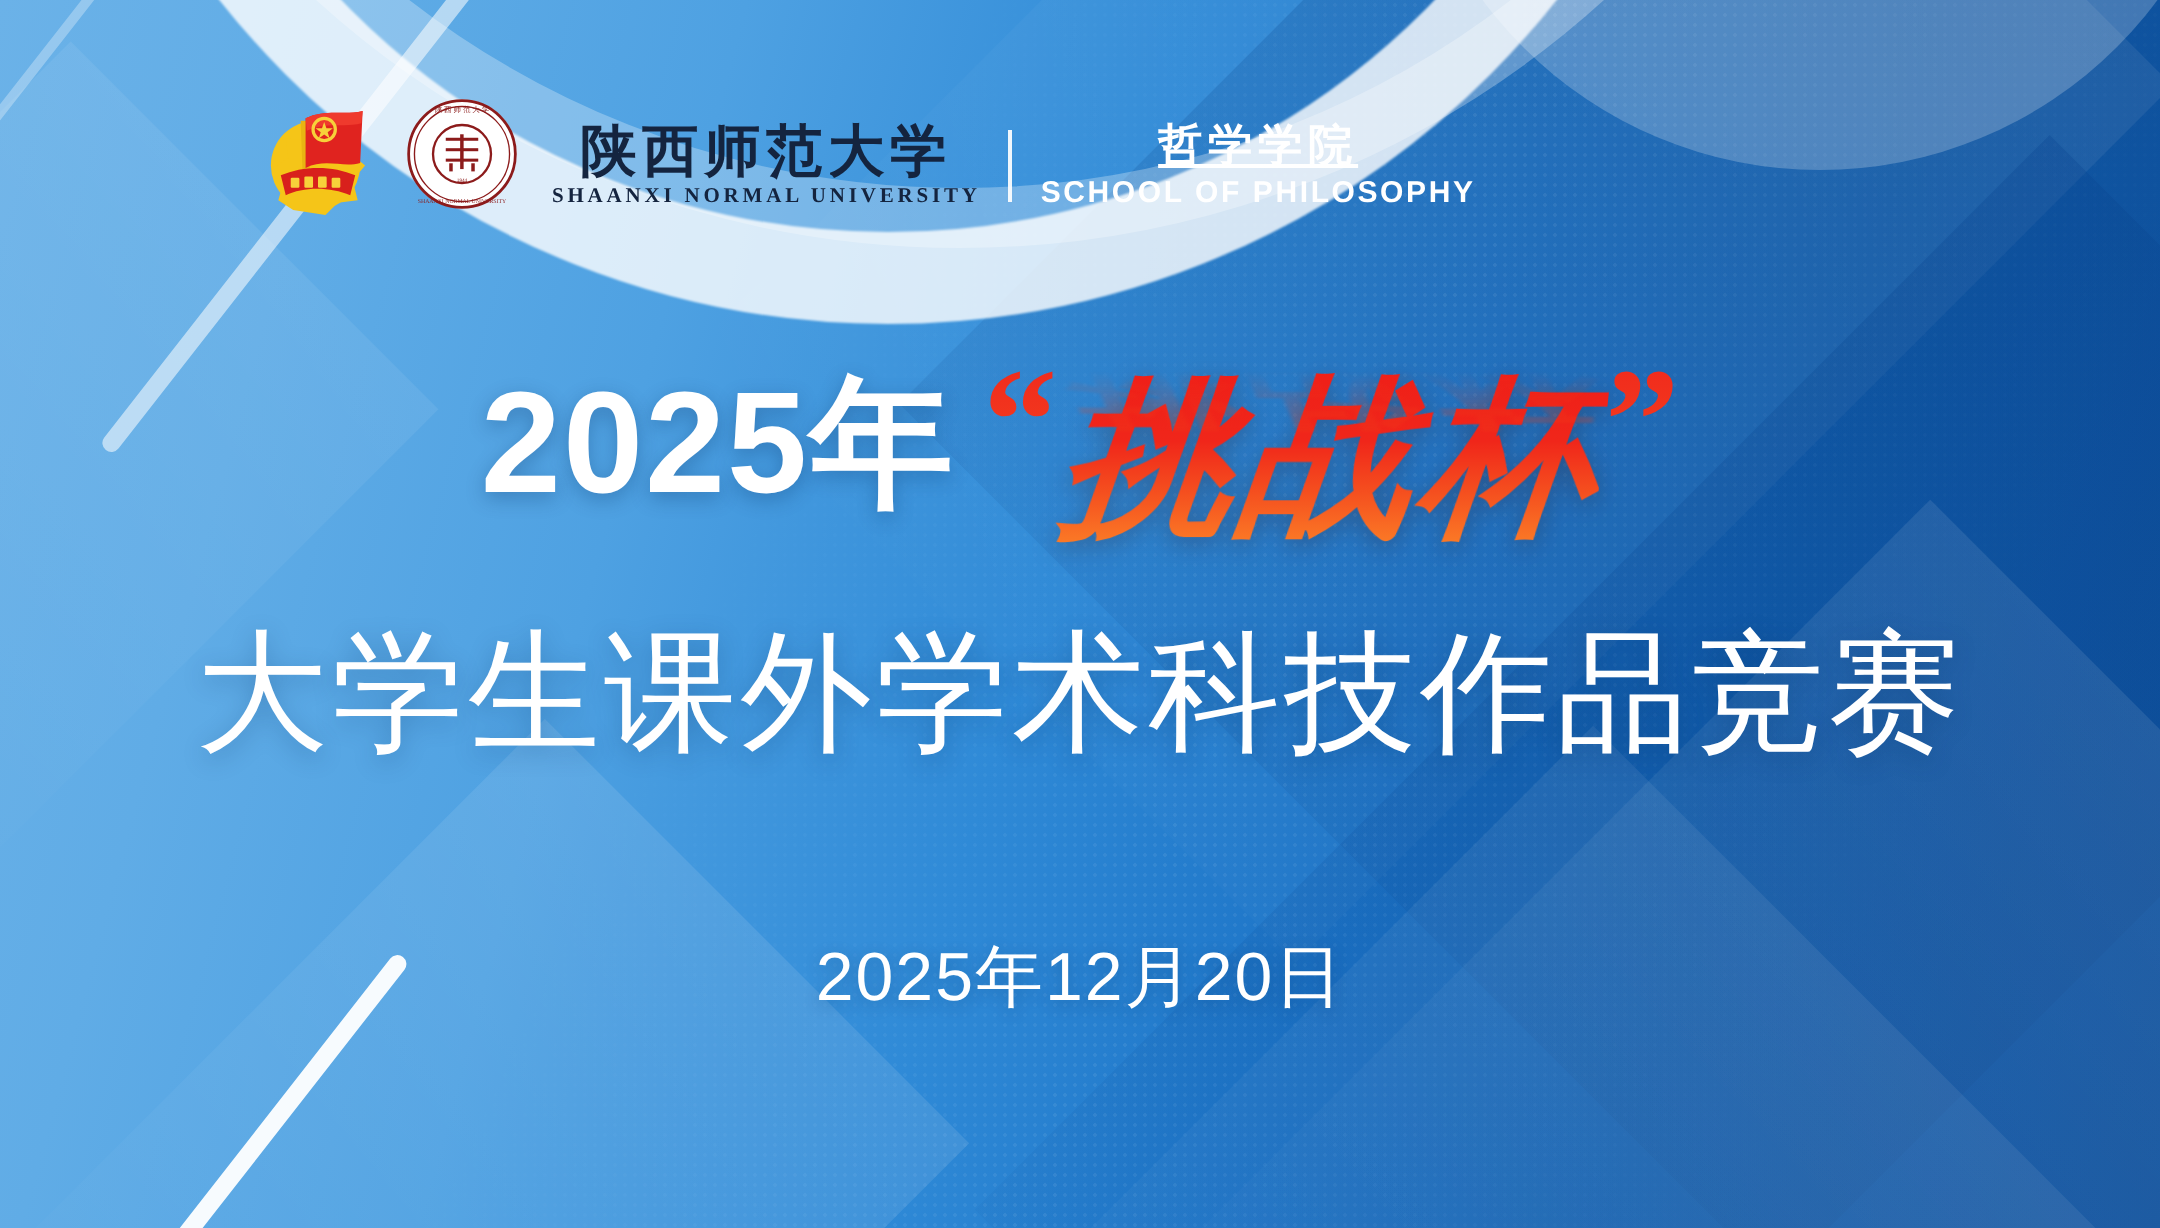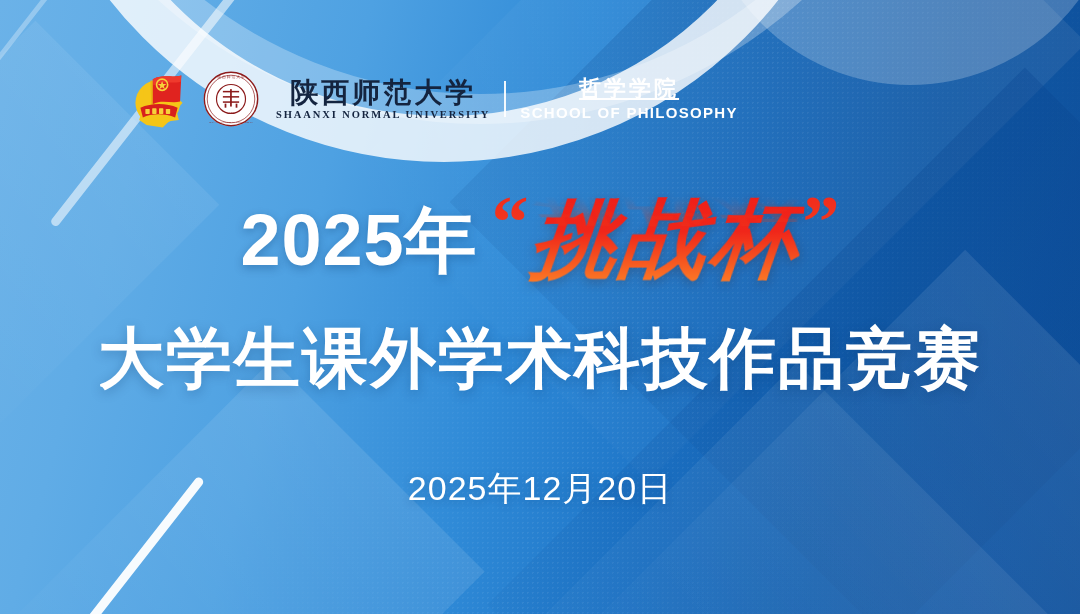--- a/index.html
+++ b/index.html
@@ -136,23 +136,22 @@
     background-size: 5px 5px;
     opacity: 0.55;
     -webkit-mask-image: linear-gradient(115deg, transparent 35%, #000 58%, transparent 86%);
             mask-image: linear-gradient(115deg, transparent 35%, #000 58%, transparent 86%);
   }
 
   
   .logo-bar {
     position: absolute;
     left: 128px;
-    top: 64px;
+    top: 48px;
     display: flex;
-    align-items: center;
     gap: 12px;
     height: 70px;
   }
 
   .emblem-yl { width: 62px; height: 62px; display: block; }
   .emblem-seal { width: 58px; height: 58px; display: block; }
 
   .wordmark { display: flex; align-items: center; gap: 11px; margin-left: 4px; }
 
   .univ-block { display: flex; flex-direction: column; align-items: center; }
@@ -203,21 +202,21 @@
   
   .title-wrap {
     position: absolute;
     left: 0; right: 0;
     top: 186px;
     text-align: center;
   }
 
   .title-line1 {
     display: flex;
-    align-items: center;
+    align-items: flex-start;
     justify-content: center;
     gap: 14px;
     height: 108px;
   }
   .year-text {
     font-size: 72px;
     font-weight: 800;
     color: #ffffff;
     letter-spacing: 1px;
     line-height: 1;
@@ -271,23 +270,23 @@
     -webkit-background-clip: text;
     background-clip: text;
     color: transparent;
     transform: skewX(-6deg) scaleY(-0.45);
     transform-origin: top center;
     pointer-events: none;
     filter: blur(1px);
   }
 
   .title-line2 {
-    margin-top: 28px;
+    margin-top: 16px;
     font-size: 66px;
-    font-weight: 700;
+    font-weight: 400;
     color: #ffffff;
     letter-spacing: 2px;
     line-height: 1.12;
     text-shadow: 0 3px 12px rgba(6,48,96,0.28);
   }
 
   .date-text {
     position: absolute;
     left: 0; right: 0;
     top: 466px;

